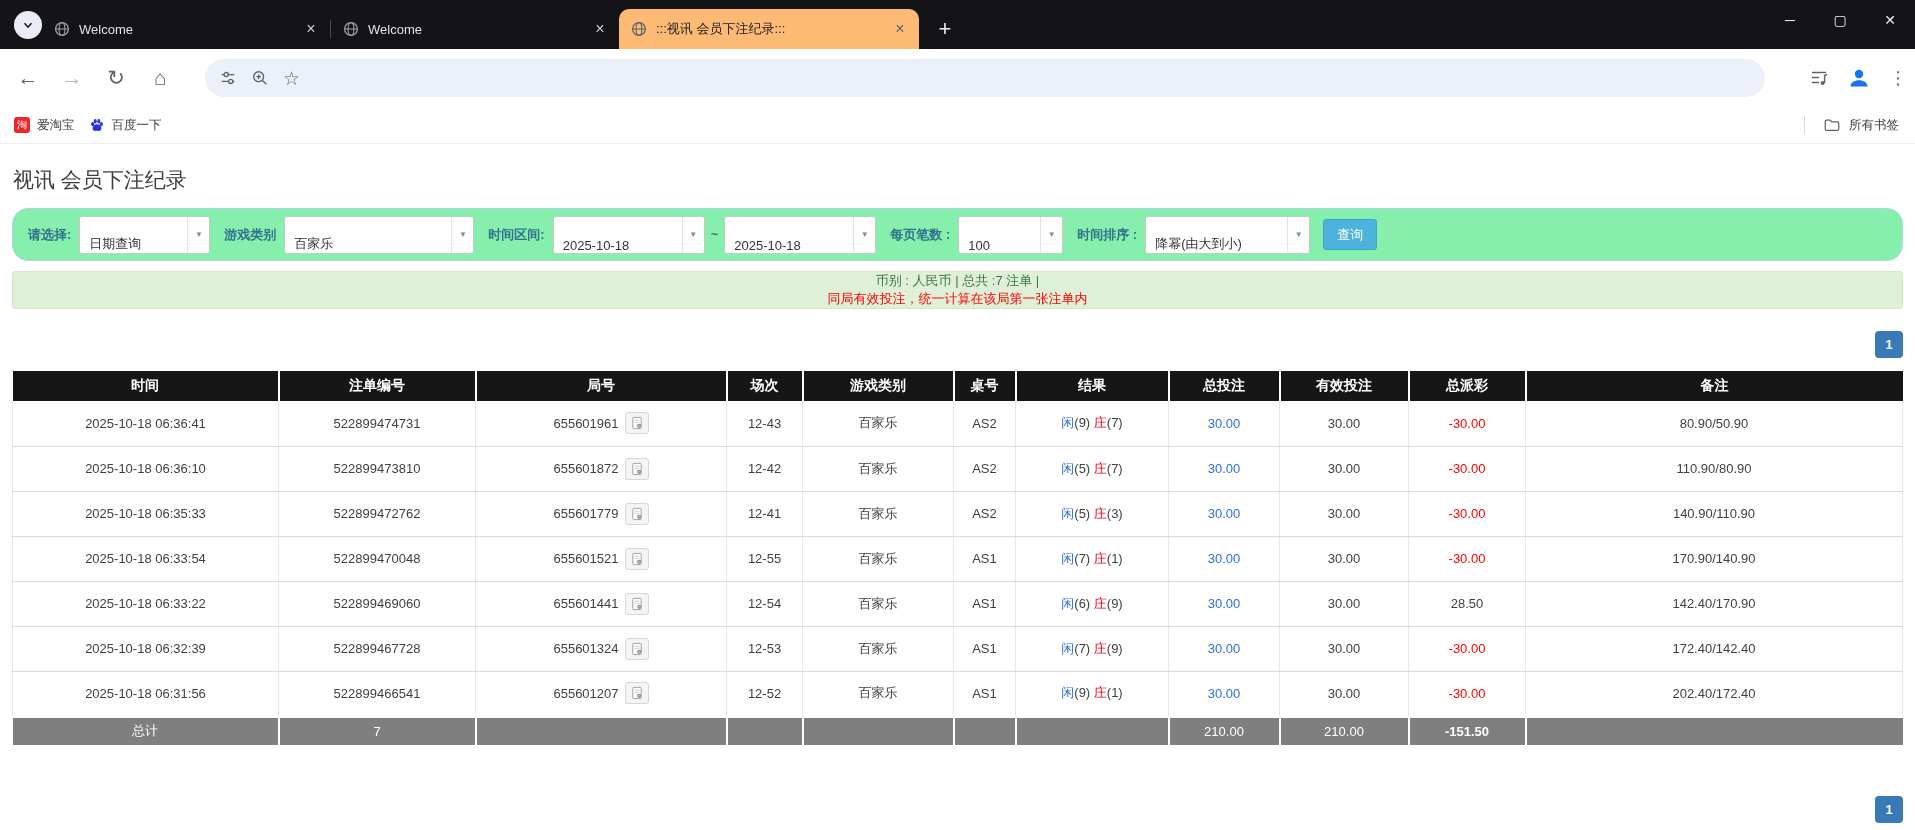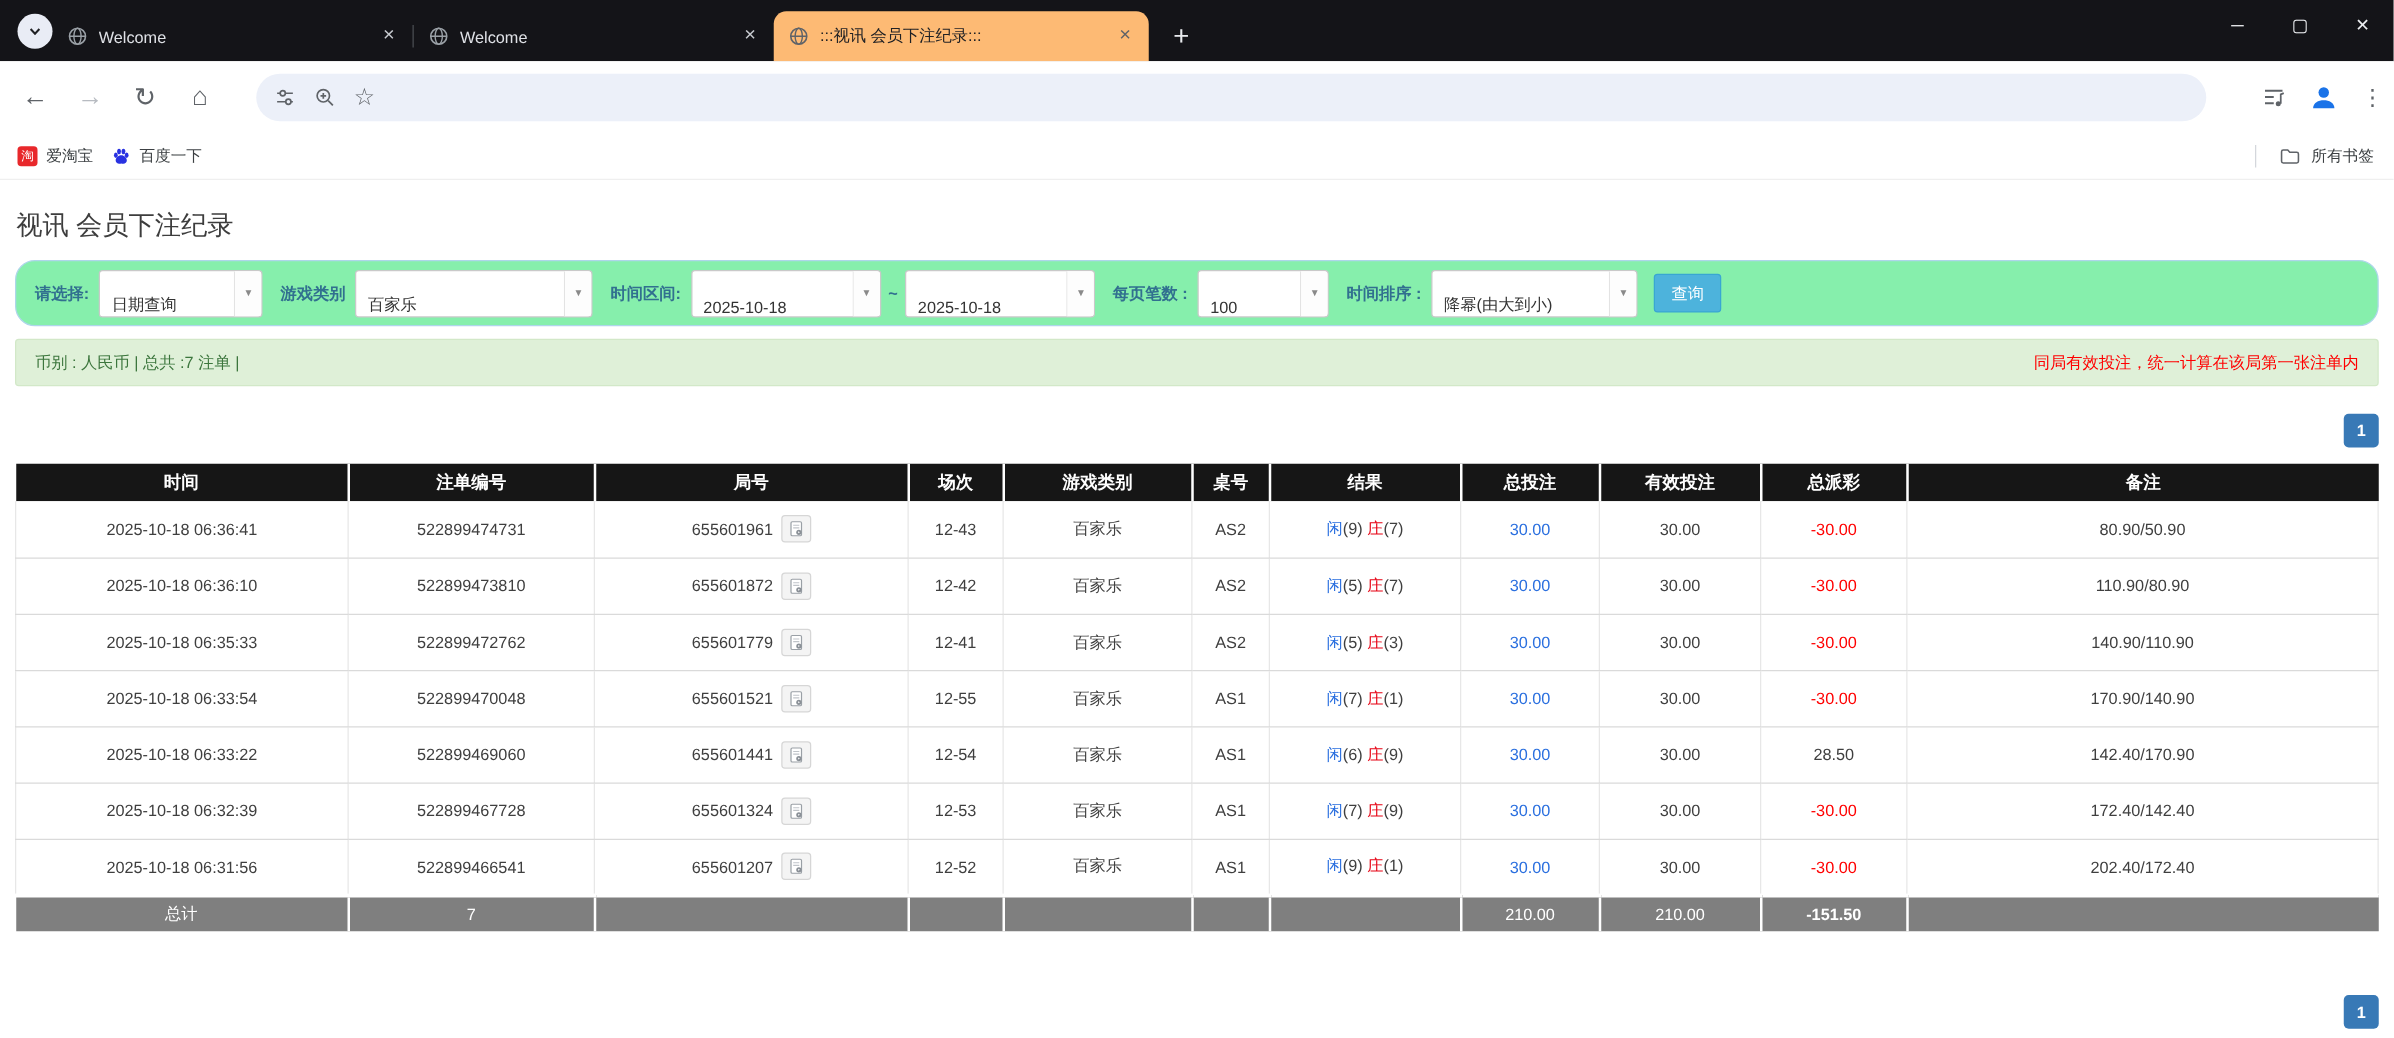--- a/index.html
+++ b/index.html
@@ -43,21 +43,21 @@
 
   .filter-panel { position:absolute; left:12px; top:208px; width:1891px; height:53px; background:#86efac; border:1px solid #aed6ea; border-radius:16px; display:flex; align-items:center; padding-left:15px; }
   .f-label { color:#31708f; font-weight:bold; font-size:13px; margin:0 8px 0 14px; white-space:nowrap; }
   .f-label:first-child { margin-left:0; }
   .sel { height:38px; background:#fff; border:1px solid #c9c9c9; border-radius:3px; display:flex; align-items:flex-end; font-size:13px; color:#333; }
   .sel .sel-val { flex:1; padding-left:9px; white-space:nowrap; overflow:hidden; }
   .sel .sel-arrow { width:22px; text-align:center; color:#8a8a8a; font-size:8px; border-left:1px solid #e3e3e3; align-self:stretch; display:flex; align-items:center; justify-content:center; background:#fdfdfd; border-radius:0 3px 3px 0; }
   .tilde { color:#31708f; font-weight:bold; font-size:13px; margin:0 6px; }
   .search-btn { height:31px; padding:0 13px; margin-left:13px; background:#4db3dc; border:1px solid #39a6d2; border-radius:3px; color:#fff; font-size:13px; display:flex; align-items:center; }
 
-  .info-bar { position:absolute; left:12px; top:271px; width:1891px; height:38px; background:#dff0d8; border:1px solid #d2e8c8; border-radius:3px; display:flex; align-items:center; justify-content:space-between; padding:0 15px; font-size:13px; }
+  .info-bar { position:absolute; left:12px; top:271px; width:1891px; height:38px; background:#dff0d8; border:1px solid #d2e8c8; border-radius:3px; display:flex; align-items:center; justify-content:space-between; padding:0 15px; font-size:13px;flex-direction:column; }
   .info-left { color:#3c763d; }
   .info-right { color:#f00; }
 
   .page-badge { position:absolute; width:28px; height:27px; background:#3879b6; border-radius:4px; color:#fff; font-size:13px; font-weight:bold; display:flex; align-items:center; justify-content:center; }
   .page-badge.top { left:1875px; top:331px; }
   .page-badge.bottom { left:1875px; top:796px; }
 
   
   .bet-table { position:absolute; left:12px; top:371px; width:1891px; border-collapse:collapse; table-layout:fixed; }
   .bet-table th { background:#161616; color:#fff; font-size:14px; font-weight:bold; height:30px; border-right:2px solid #fff; }

